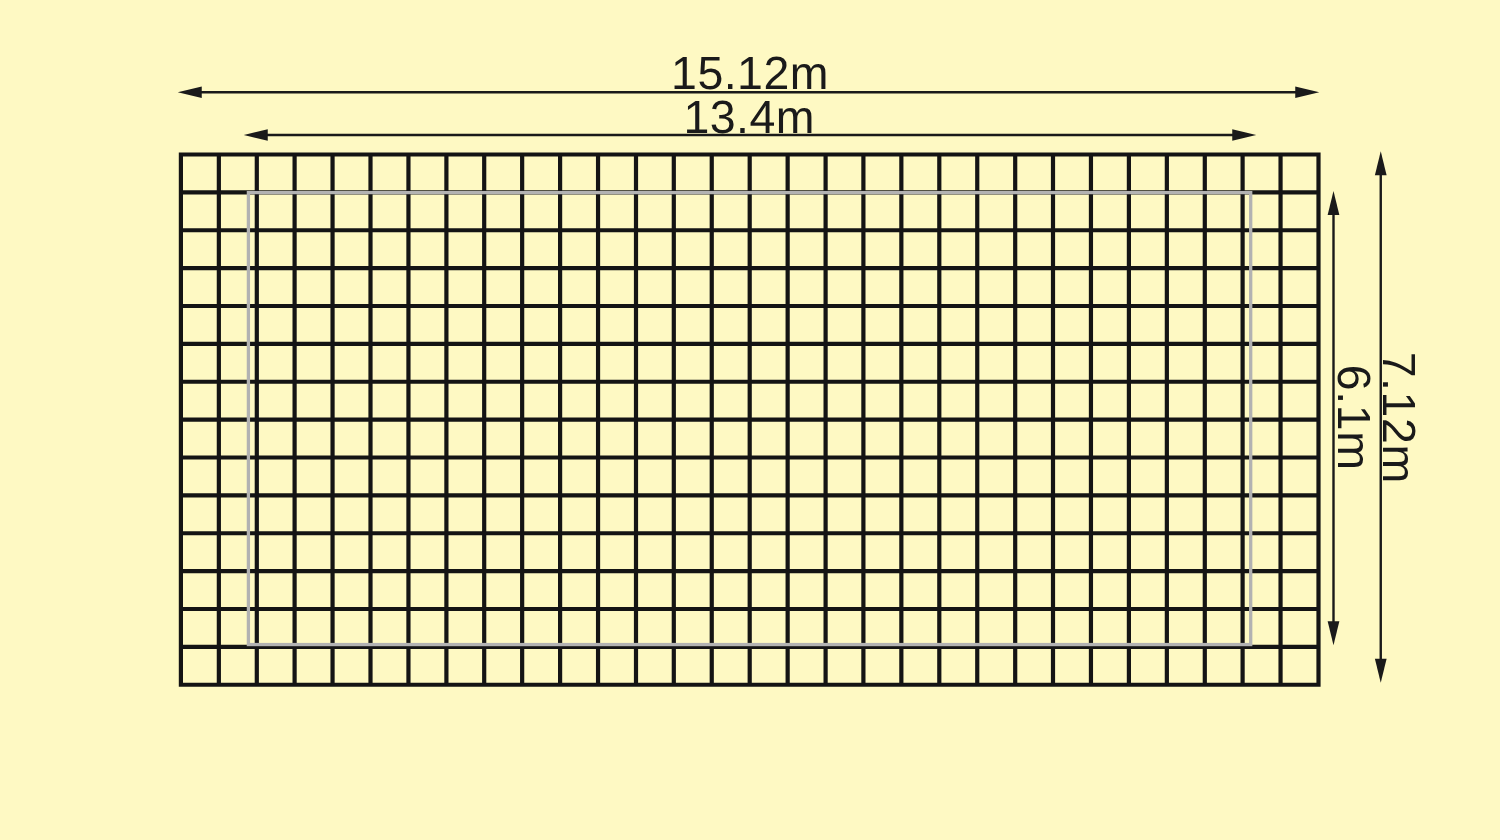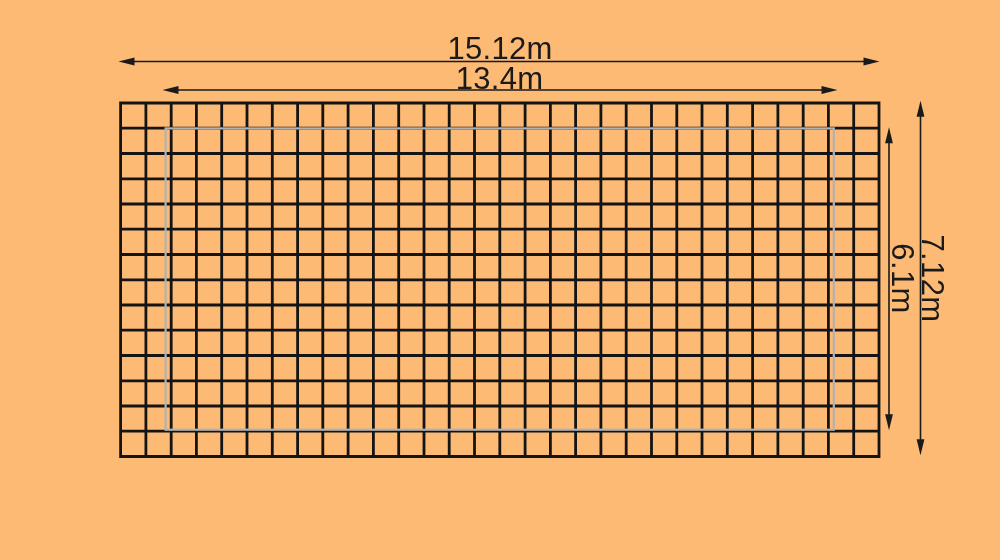--- a/index.html
+++ b/index.html
@@ -1,16 +1,16 @@
 <!DOCTYPE html>
 <html><head>
 <meta charset="utf-8">
 <style>
   html,body{margin:0;padding:0;background:#ffffff;}
-  .page{position:relative;width:1000px;height:560px;background:#fdba74;overflow:hidden;
+  .page{position:relative;width:1000px;height:560px;background:#fef9c3;overflow:hidden;
     font-family:"Liberation Sans",sans-serif;}
 </style>
 </head>
 <body>
 <div class="page">
 <svg width="1000" height="560" viewBox="0 0 1000 560" xmlns="http://www.w3.org/2000/svg">
 
   <path d="M120.6 101.6V457.9M145.9 101.6V457.9M171.2 101.6V457.9M196.4 101.6V457.9M221.7 101.6V457.9M247.0 101.6V457.9M272.3 101.6V457.9M297.6 101.6V457.9M322.8 101.6V457.9M348.1 101.6V457.9M373.4 101.6V457.9M398.7 101.6V457.9M424.0 101.6V457.9M449.2 101.6V457.9M474.5 101.6V457.9M499.8 101.6V457.9M525.1 101.6V457.9M550.4 101.6V457.9M575.6 101.6V457.9M600.9 101.6V457.9M626.2 101.6V457.9M651.5 101.6V457.9M676.8 101.6V457.9M702.0 101.6V457.9M727.3 101.6V457.9M752.6 101.6V457.9M777.9 101.6V457.9M803.2 101.6V457.9M828.4 101.6V457.9M853.7 101.6V457.9M879.0 101.6V457.9M119.2 103.0H880.4M119.2 128.2H880.4M119.2 153.5H880.4M119.2 178.8H880.4M119.2 204.0H880.4M119.2 229.2H880.4M119.2 254.5H880.4M119.2 279.8H880.4M119.2 305.0H880.4M119.2 330.2H880.4M119.2 355.5H880.4M119.2 380.8H880.4M119.2 406.0H880.4M119.2 431.2H880.4M119.2 456.5H880.4" fill="none" stroke="#141414" stroke-width="2.8"></path>
 
   <rect x="165.6" y="128.4" width="668.2" height="301.3" fill="none" stroke="#b2b2b2" stroke-width="2.2"></rect>

